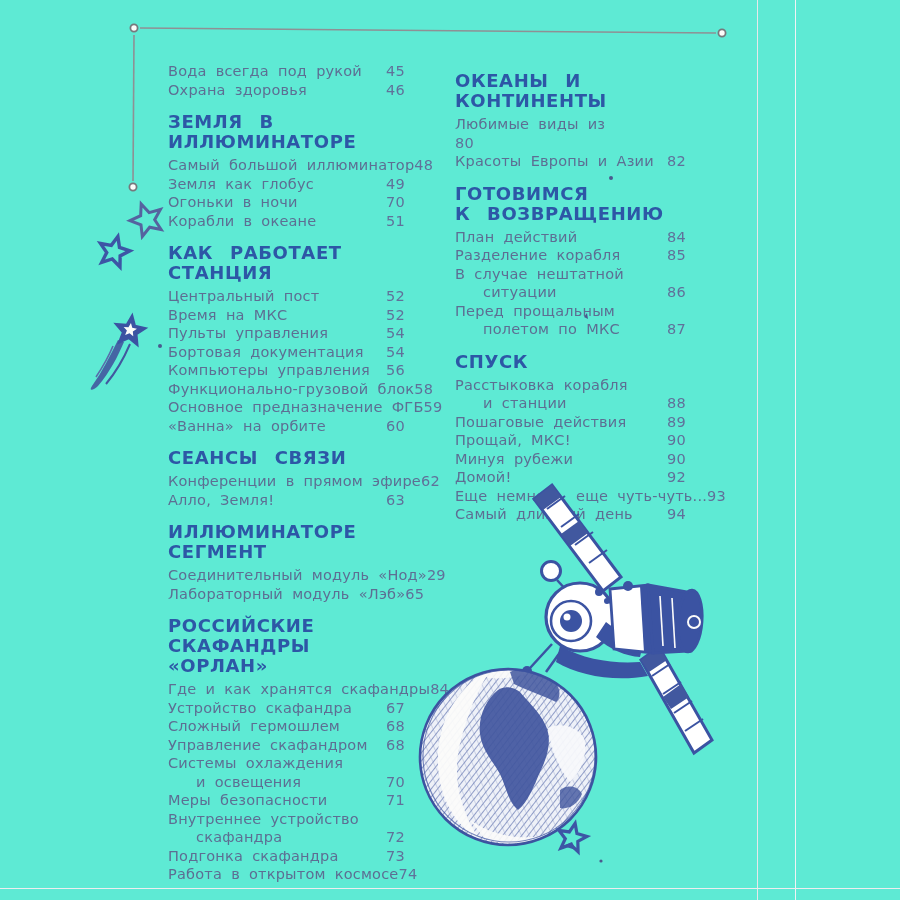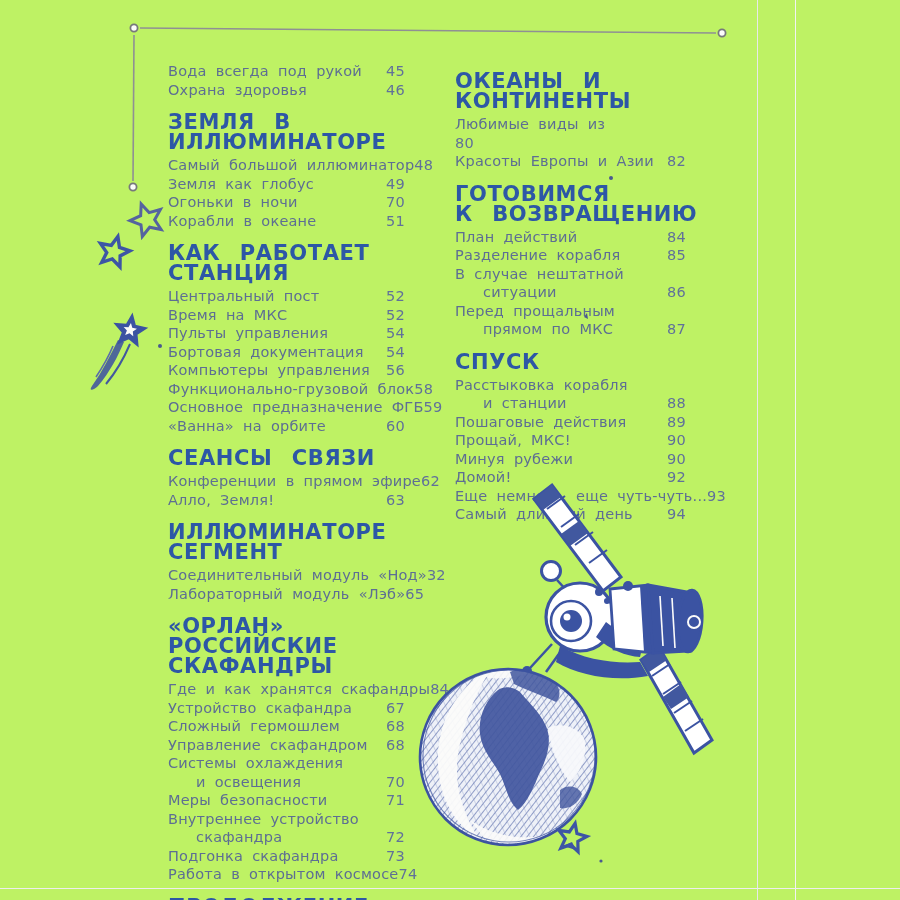--- a/index.html
+++ b/index.html
@@ -1,35 +1,35 @@
 <!DOCTYPE html>
 <html><head>
 <meta charset="utf-8">
 <style>
   html,body{margin:0;padding:0;background:#ffffff;}
   #page{
     position:relative;width:900px;height:900px;overflow:hidden;
-    background:#bef264;
+    background:#5eead4;
     font-family:"DejaVu Sans","Liberation Sans",sans-serif;
   }
   
   .edge-v{position:absolute;top:0;bottom:0;width:1px;}
   .edge-h{position:absolute;left:0;right:0;height:1px;}
 
   
   .corner-svg{position:absolute;left:0;top:0;pointer-events:none;}
 
   
   .toc-col{position:absolute;}
   #left-col{left:168px;top:62px;width:256px;}
   #right-col{left:455px;top:68px;width:250px;}
 
   .toc-section{margin-bottom:13px;}
   .section-title{
-    color:#2d57a6;font-weight:bold;font-size:21px;line-height:20px;
+    color:#2d57a6;font-weight:bold;font-size:18px;line-height:20px;
     letter-spacing:0.6px;word-spacing:0.55em;margin:3px 0 4px 0;
   }
   .toc-item{margin:0;}
   .toc-row{display:flex;align-items:baseline;
     color:#5d6e93;font-size:14.5px;line-height:18.5px;
     letter-spacing:0.2px;word-spacing:0.3em;}
   .toc-label{flex:1;white-space:nowrap;}
   .toc-row.cont .toc-label{padding-left:28px;}
   .toc-num{width:38px;text-align:left;color:#60719a;word-spacing:0;}
 
@@ -165,34 +165,34 @@
           </div>
         </div>
       </div>
       <div class="toc-section">
         <div class="section-title">
           <div>ИЛЛЮМИНАТОРЕ СЕГМЕНТ</div>
         </div>
         <div class="toc-item">
           <div class="toc-row">
             <span class="toc-label">Соединительный модуль «Нод»</span>
-            <span class="toc-num">32</span>
+            <span class="toc-num">29</span>
           </div>
         </div>
         <div class="toc-item">
           <div class="toc-row">
             <span class="toc-label">Лабораторный модуль «Лэб»</span>
             <span class="toc-num">65</span>
           </div>
         </div>
       </div>
       <div class="toc-section">
         <div class="section-title">
+          <div>РОССИЙСКИЕ СКАФАНДРЫ</div>
           <div>«ОРЛАН»</div>
-          <div>РОССИЙСКИЕ СКАФАНДРЫ</div>
         </div>
         <div class="toc-item">
           <div class="toc-row">
             <span class="toc-label">Где и как хранятся скафандры</span>
             <span class="toc-num">84</span>
           </div>
         </div>
         <div class="toc-item">
           <div class="toc-row">
             <span class="toc-label">Устройство скафандра</span>
@@ -298,21 +298,21 @@
           <div class="toc-row cont">
             <span class="toc-label">ситуации</span>
             <span class="toc-num">86</span>
           </div>
         </div>
         <div class="toc-item">
           <div class="toc-row">
             <span class="toc-label">Перед прощальным</span>
           </div>
           <div class="toc-row cont">
-            <span class="toc-label">прямом по МКС</span>
+            <span class="toc-label">полетом по МКС</span>
             <span class="toc-num">87</span>
           </div>
         </div>
       </div>
       <div class="toc-section">
         <div class="section-title">
           <div>СПУСК</div>
         </div>
         <div class="toc-item">
           <div class="toc-row">

